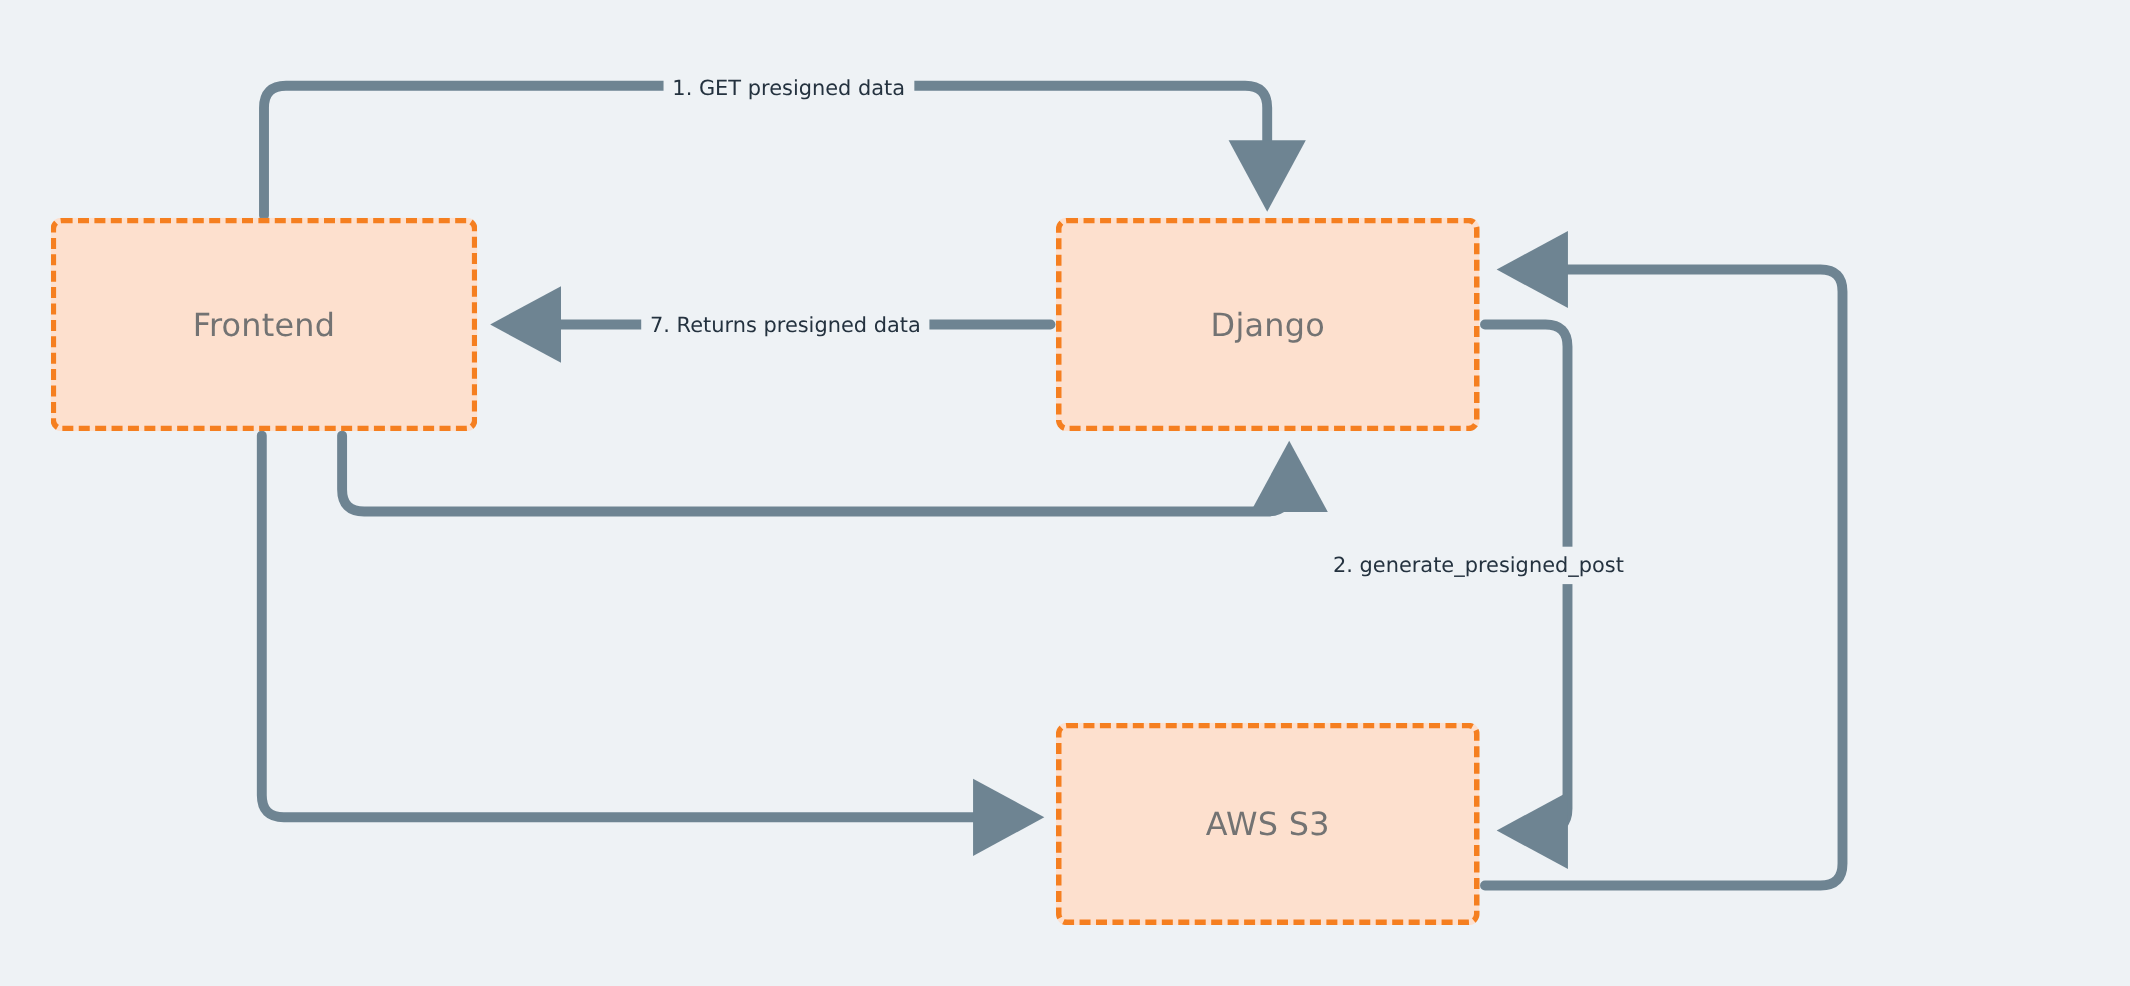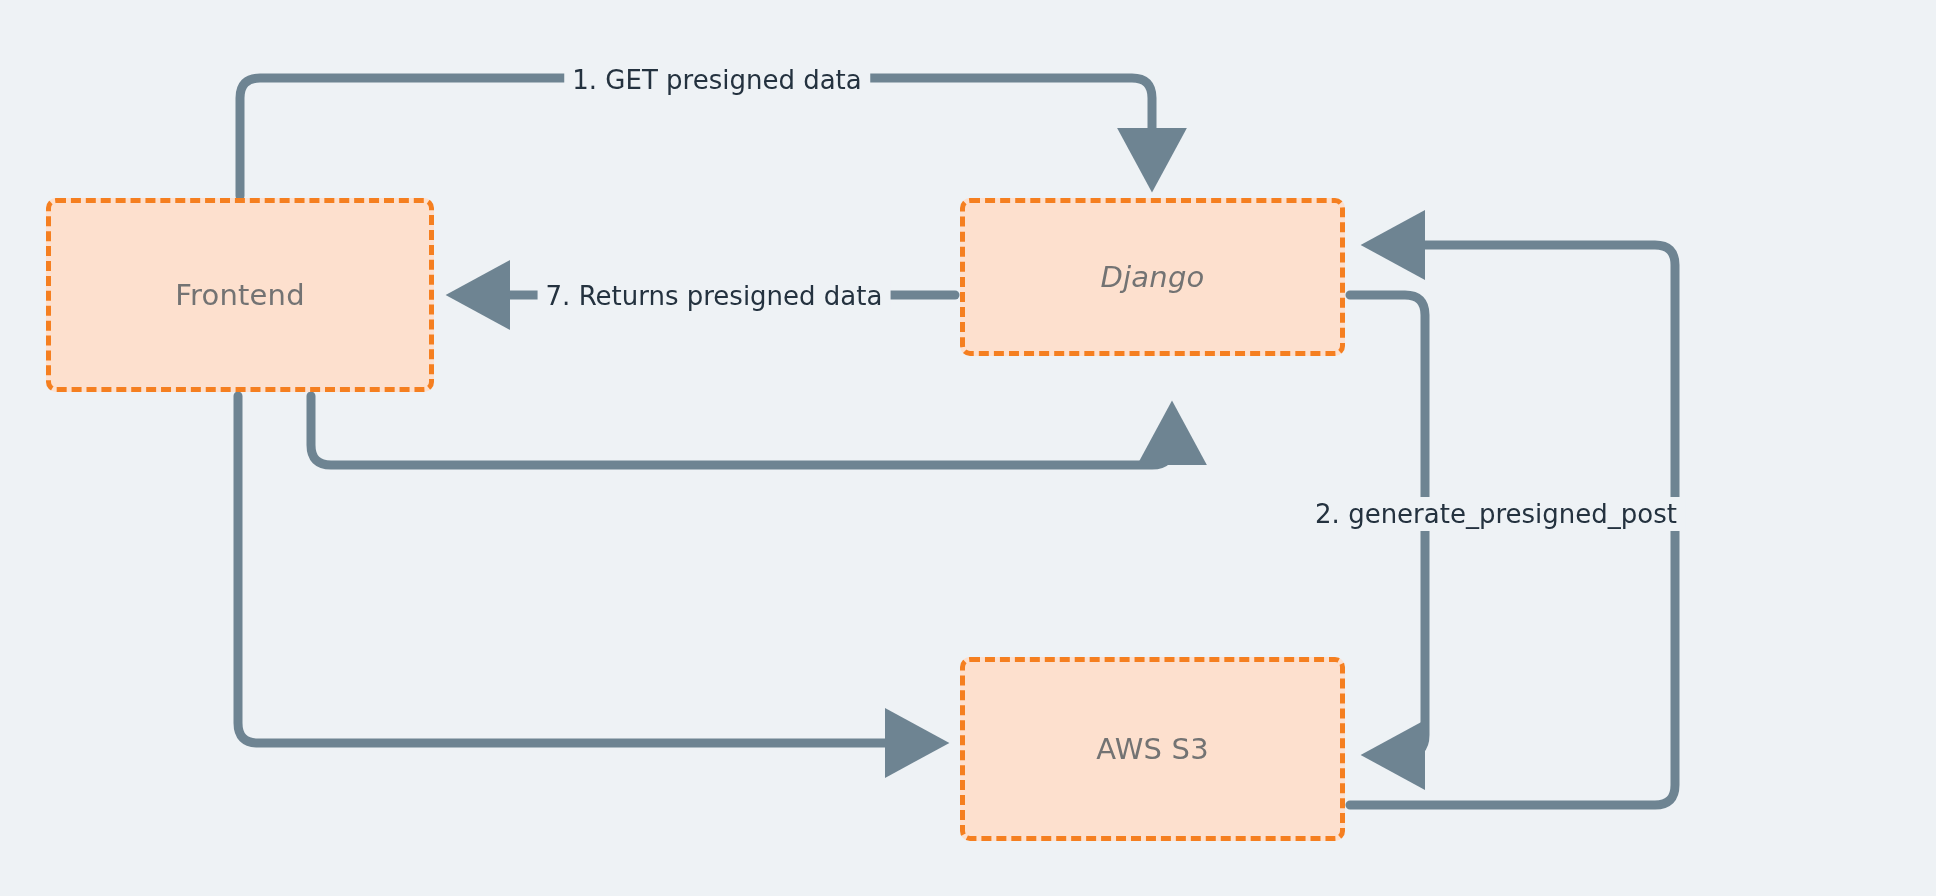--- a/index.html
+++ b/index.html
@@ -38,21 +38,21 @@
   }
   .node-label {
     font-size: 29px;
     color: #737373;
     letter-spacing: 0.2px;
     white-space: nowrap;
   }
   .edge-label {
     position: absolute;
     z-index: 4;
-    font-size: 26px;
+    font-size: 19px;
     color: #24323f;
     background: #eef2f5;
     padding: 0 8px;
     white-space: pre;
     line-height: 34px;
     transform: translate(-50%, -50%);
   }
 </style>
 </head>
 <body>
@@ -79,30 +79,30 @@
       <path d="M 238,396 L 238,723 Q 238,743 258,743 L 935,743" marker-end="url(#arrowEnd)"></path>
 
       <path d="M 311,396 L 311,445 Q 311,465 331,465 L 1152,465 Q 1172,465 1172,445 L 1172,415" marker-end="url(#arrowEnd)"></path>
     </g>
   </svg>
 
   <div class="node" style="left:46px; top:198px; width:388px; height:194px;">
     <span class="node-label">Frontend</span>
   </div>
 
-  <div class="node" style="left:960px; top:198px; width:385px; height:158px;font-style:italic;">
+  <div class="node" style="left:960px; top:198px; width:385px; height:194px;">
     <span class="node-label">Django</span>
   </div>
 
   <div class="node" style="left:960px; top:657px; width:385px; height:184px;">
     <span class="node-label">AWS S3</span>
   </div>
 
   <div class="edge-label" style="left:717px; top:80px;">1. GET presigned data</div>
 
-  <div class="edge-label" style="left:1496px; top:514px;">2. generate_presigned_post</div>
+  <div class="edge-label" style="left:1344px; top:514px;">2. generate_presigned_post</div>
 
 
   <div class="edge-label" style="left:714px; top:296px;">7. Returns presigned data</div>
 
 
 
 </div>
 
 </body></html>

